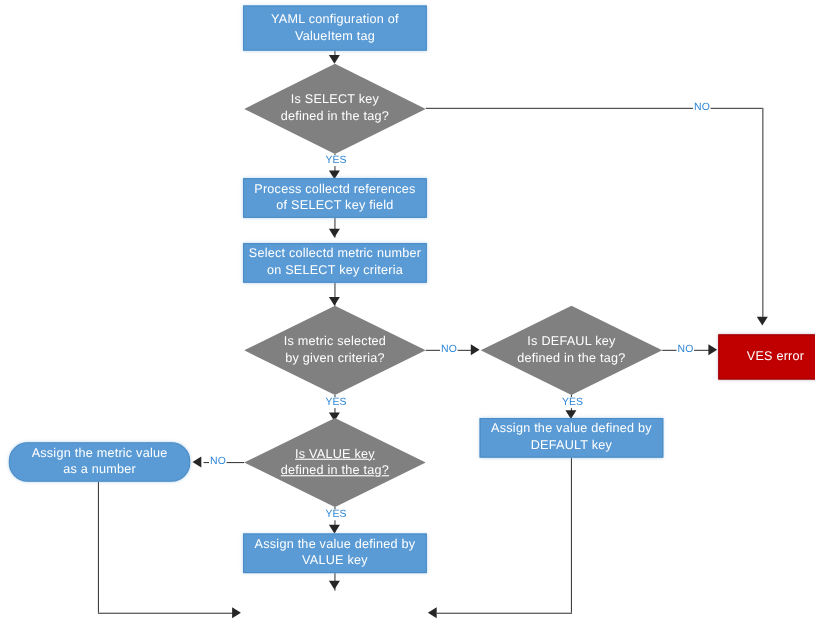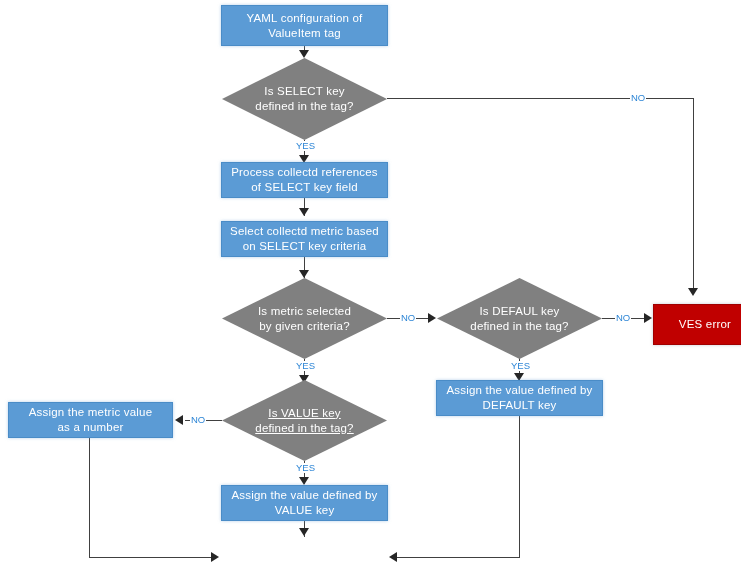--- a/index.html
+++ b/index.html
@@ -176,21 +176,21 @@
 
   <div class="node process" style="left:221px; top:162px; width:167px; height:36px;">
     <div>
       <span>Process collectd references</span><br>
       <span>of SELECT key field</span>
     </div>
   </div>
 
   <div class="node process" style="left:221px; top:221px; width:167px; height:36px;">
     <div>
-      <span>Select collectd metric based</span><br>
+      <span>Select collectd metric number</span><br>
       <span>on SELECT key criteria</span>
     </div>
   </div>
 
   <div class="node decision" style="left:222px; top:278px; width:165px; height:81px;">
     <div class="diamond-bg"></div>
     <div class="dlabel">
       <span>Is metric selected</span><br>
       <span>by given criteria?</span>
     </div>
@@ -216,21 +216,21 @@
   </div>
 
   <div class="node decision" style="left:222px; top:380px; width:165px; height:81px;text-decoration:underline;">
     <div class="diamond-bg"></div>
     <div class="dlabel">
       <span>Is VALUE key</span><br>
       <span>defined in the tag?</span>
     </div>
   </div>
 
-  <div class="node process" style="left:8px; top:402px; width:165px; height:36px;">
+  <div class="node process" style="left:8px; top:402px; width:165px; height:36px;border-radius:17px;">
     <div>
       <span>Assign the metric value</span><br>
       <span>as a number</span>
     </div>
   </div>
 
   <div class="node process" style="left:221px; top:485px; width:167px; height:36px;">
     <div>
       <span>Assign the value defined by</span><br>
       <span>VALUE key</span>

